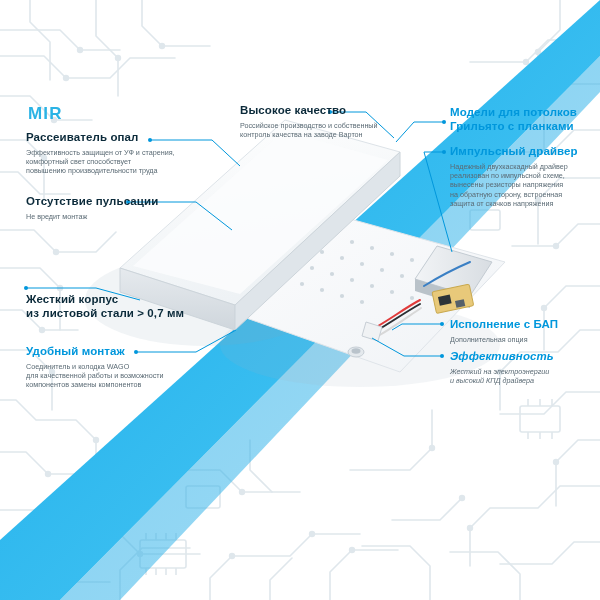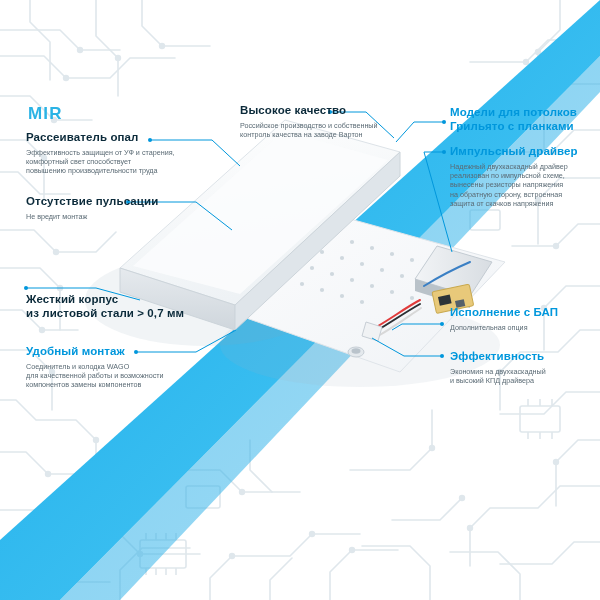--- a/index.html
+++ b/index.html
@@ -308,28 +308,28 @@
 
   <div class="blk right" style="left:450px;top:145px;width:150px;">
     <div class="ttl blue">Импульсный драйвер</div>
     <div class="sub">Надежный двухкаскадный драйвер
 реализован по импульсной схеме,
 вынесены резисторы напряжения
 на обратную сторону, встроенная
 защита от скачков напряжения</div>
   </div>
 
-  <div class="blk right" style="left:450px;top:306px;width:150px;">
+  <div class="blk right" style="left:450px;top:318px;width:150px;">
     <div class="ttl blue">Исполнение с БАП</div>
     <div class="sub">Дополнительная опция</div>
   </div>
 
-  <div class="blk right" style="left:450px;top:350px;width:150px;">
+  <div class="blk right" style="left:450px;top:350px;width:150px;font-style:italic;">
     <div class="ttl blue">Эффективность</div>
-    <div class="sub">Экономия на двухкаскадный
+    <div class="sub">Жесткий на электроэнергии
 и высокий КПД драйвера</div>
   </div>
 
   <div class="blk" style="left:26px;top:293px;width:190px;">
     <div class="ttl">Жесткий корпус
 из листовой стали &gt; 0,7 мм</div>
   </div>
 
   <div class="blk" style="left:26px;top:345px;width:192px;">
     <div class="ttl blue">Удобный монтаж</div>

